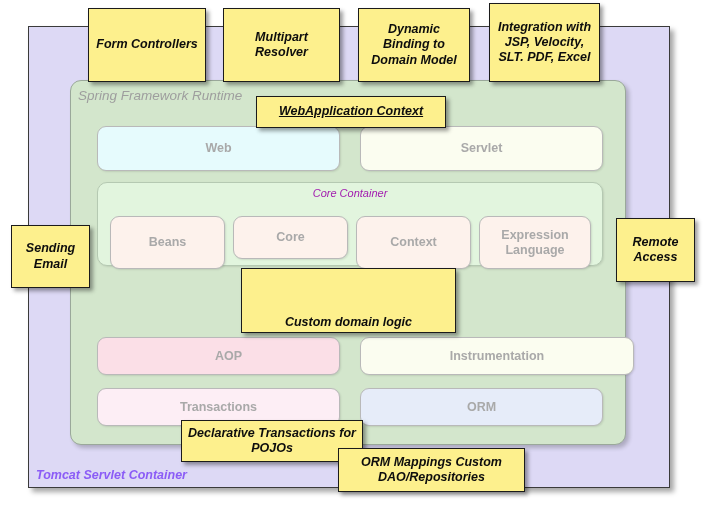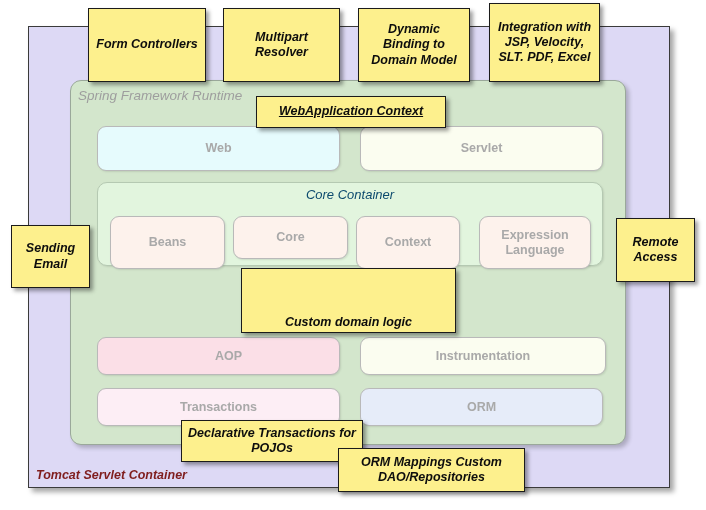--- a/index.html
+++ b/index.html
@@ -30,21 +30,21 @@
     box-shadow: 4px 4px 5px rgba(0,0,0,0.35);
     box-sizing: border-box;
   }
   .tomcat-label {
     position: absolute;
     left: 36px;
     top: 468px;
     font-size: 12.5px;
     font-weight: bold;
     font-style: italic;
-    color: #7f1d1d;
+    color: #8b5cf6;
     white-space: nowrap;
   }
 
   
   .spring-container {
     position: absolute;
     left: 70px;
     top: 80px;
     width: 556px;
     height: 365px;
@@ -92,23 +92,23 @@
     border: 1px solid #b5c9b2;
     border-radius: 10px;
     box-sizing: border-box;
     box-shadow: 1px 1px 2px rgba(0,0,0,0.10);
   }
   .core-container-label {
     position: absolute;
     width: 100%;
     top: 4px;
     text-align: center;
-    font-size: 13px;
-    font-style: italic;
-    color: #0c4a6e;
+    font-size: 11px;
+    font-style: italic;
+    color: #a21caf;
   }
 
   
   .note {
     position: absolute;
     background: #fdf08d;
     border: 1px solid #1b1b1b;
     box-sizing: border-box;
     display: flex;
     align-items: center;
@@ -143,31 +143,31 @@
 
   <div class="core-container">
     <div class="core-container-label">Core Container</div>
   </div>
   <div class="module" style="left:110px; top:216px; width:115px; height:53px; background:#fdf2ec;">
     <span>Beans</span>
   </div>
   <div class="module" style="left:233px; top:216px; width:115px; height:43px; background:#fdf2ec;">
     <span>Core</span>
   </div>
-  <div class="module" style="left:356px; top:216px; width:104px; height:53px; background:#fdf2ec;">
+  <div class="module" style="left:356px; top:216px; width:115px; height:53px; background:#fdf2ec;">
     <span>Context</span>
   </div>
   <div class="module" style="left:479px; top:216px; width:112px; height:53px; background:#fdf2ec;">
     <span>Expression Language</span>
   </div>
 
   <div class="module" style="left:97px; top:337px; width:243px; height:38px; background:#fbdfe7;padding-left:20px;">
     <span>AOP</span>
   </div>
-  <div class="module" style="left:360px; top:337px; width:246px; height:38px; background:#fbfdf0;text-align:center;">
+  <div class="module" style="left:360px; top:337px; width:274px; height:38px; background:#fbfdf0;text-align:center;">
     <span>Instrumentation</span>
   </div>
 
   <div class="module" style="left:97px; top:388px; width:243px; height:38px; background:#fdeef5;justify-content:center;">
     <span>Transactions</span>
   </div>
   <div class="module" style="left:360px; top:388px; width:243px; height:38px; background:#e6ecf9;">
     <span>ORM</span>
   </div>
 

